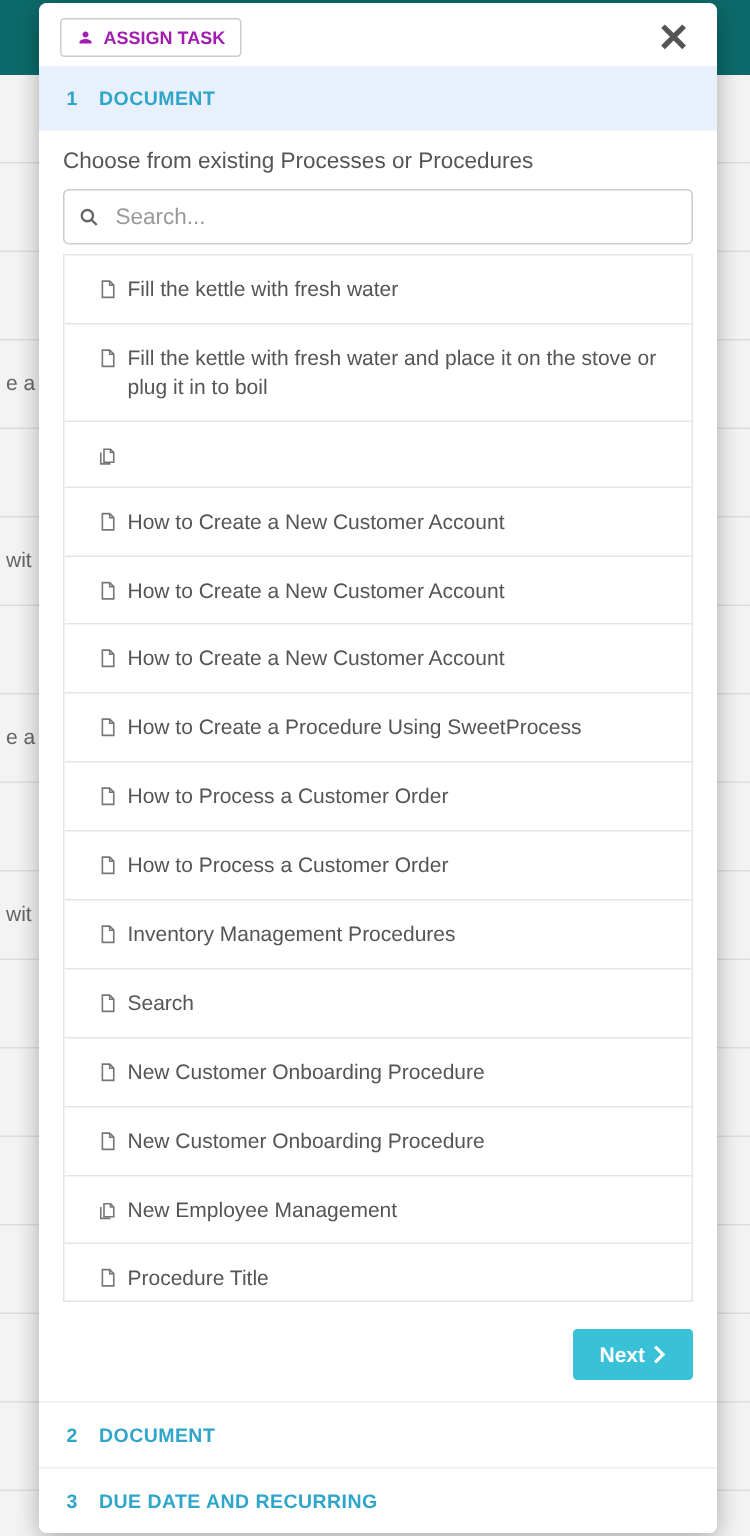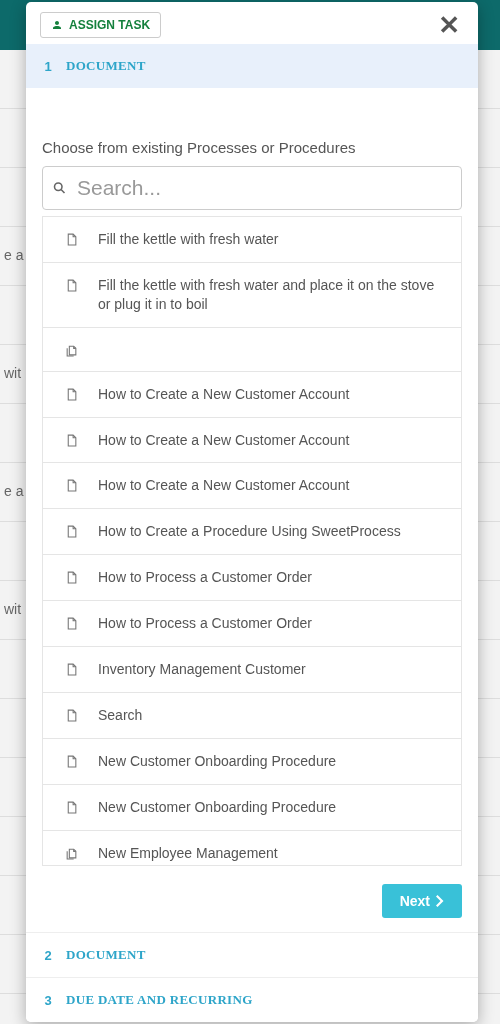--- a/index.html
+++ b/index.html
@@ -48,21 +48,21 @@
     justify-content: space-between;
     align-items: flex-start;
   }
   .assign-btn {
     border: 1px solid #ccc;
     border-radius: 3px;
     background: #fff;
     padding: 5px 10px;
     font-size: 12px;
     font-weight: 700;
-    color: #15803d;
+    color: #a21caf;
     display: inline-flex;
     align-items: center;
     gap: 6px;
     cursor: default;
   }
   .assign-btn svg { width: 12px; height: 12px; }
   .close-x {
     font-size: 26px;
     line-height: 1;
     color: #555;
@@ -85,46 +85,45 @@
     background: #e8f0fb;
     color: #2ea5c9;
     border-top: none;
   }
   .step-bar.inactive {
     color: #2ea5c9;
     background: #fff;
     cursor: pointer;
   }
   .step-num { width: 12px; text-align: center; }
-  .step-label { letter-spacing: .3px; font-family: Liberation Serif, serif; }
+  .step-label { letter-spacing: .3px; }
 
   
   .modal-body {
     flex: 1;
     padding: 12px 16px 4px 16px;
     overflow: hidden;
     display: flex;
     flex-direction: column;
   }
   .prompt {
     font-size: 15px;
     color: #555;
     margin-bottom: 10px;
-    margin-top: 39px;
   }
   .search-wrap {
     position: relative;
     margin-bottom: 4px;
   }
   .search-input {
     width: 100%;
     padding: 9px 10px 9px 34px;
     border: 1px solid #ccc;
     border-radius: 4px;
-    font-size: 21px;
+    font-size: 15px;
     color: #701a75;
   }
   .search-input::placeholder { color: #999; }
   .search-icon {
     position: absolute;
     left: 10px; top: 50%;
     transform: translateY(-50%);
     width: 15px; height: 15px;
     color: #666;
   }
@@ -132,21 +131,21 @@
   .doc-list {
     flex: 1;
     overflow-y: auto;
     margin-top: 2px;
     border: 1px solid #e5e5e5;
     border-top: none;
   }
   .doc-item {
     display: flex;
     align-items: flex-start;
-    gap: 20px;
+    gap: 7px;
     padding: 13px 14px 13px 22px;
     font-size: 14px;
     color: #555;
     border-top: 1px solid #e5e5e5;
     cursor: pointer;
   }
   .doc-item:first-child { border-top: 1px solid #e5e5e5; }
   .doc-icon {
     flex-shrink: 0;
     width: 13px; height: 15px;
@@ -292,21 +291,21 @@
             <path d="M6 2h9l5 5v15H6z"></path>
             <path d="M15 2v5h5"></path>
           </svg>
           <span class="doc-label">How to Process a Customer Order</span>
         </div>
         <div class="doc-item">
           <svg class="doc-icon" viewBox="0 0 24 24" fill="none" stroke="currentColor" stroke-width="2">
             <path d="M6 2h9l5 5v15H6z"></path>
             <path d="M15 2v5h5"></path>
           </svg>
-          <span class="doc-label">Inventory Management Customer</span>
+          <span class="doc-label">Inventory Management Procedures</span>
         </div>
         <div class="doc-item">
           <svg class="doc-icon" viewBox="0 0 24 24" fill="none" stroke="currentColor" stroke-width="2">
             <path d="M6 2h9l5 5v15H6z"></path>
             <path d="M15 2v5h5"></path>
           </svg>
           <span class="doc-label">Search</span>
         </div>
         <div class="doc-item">
           <svg class="doc-icon" viewBox="0 0 24 24" fill="none" stroke="currentColor" stroke-width="2">

